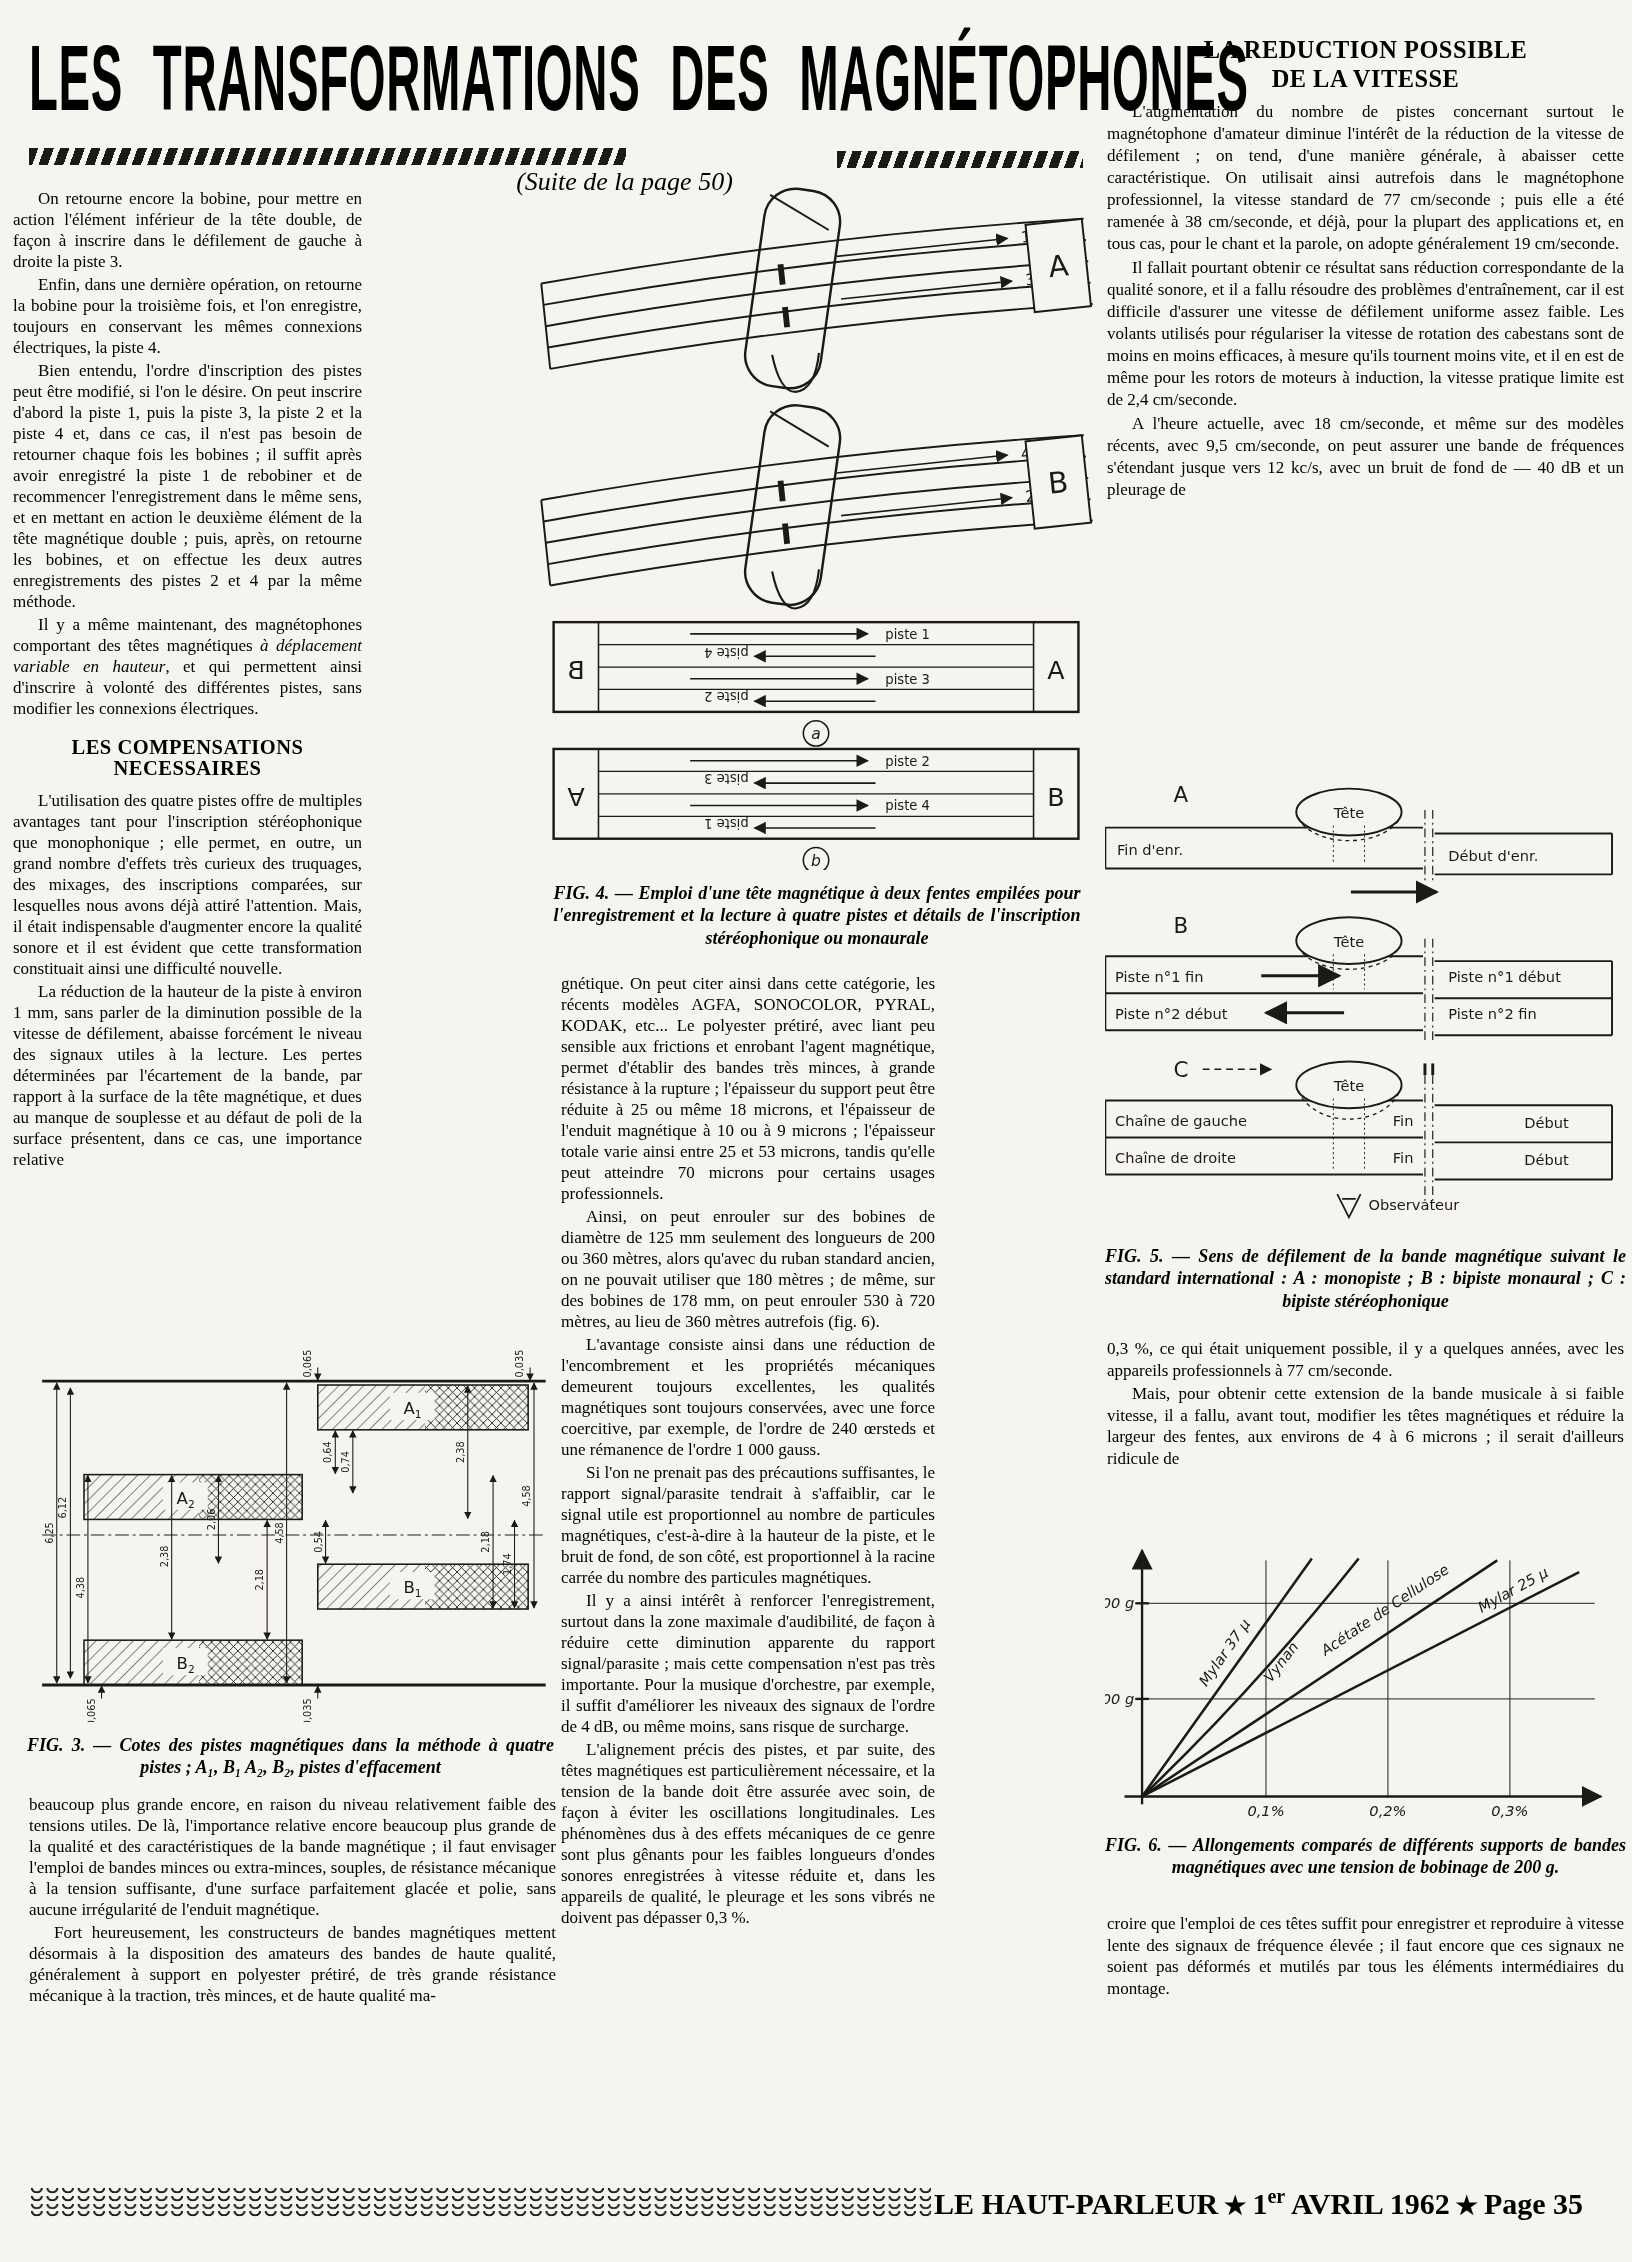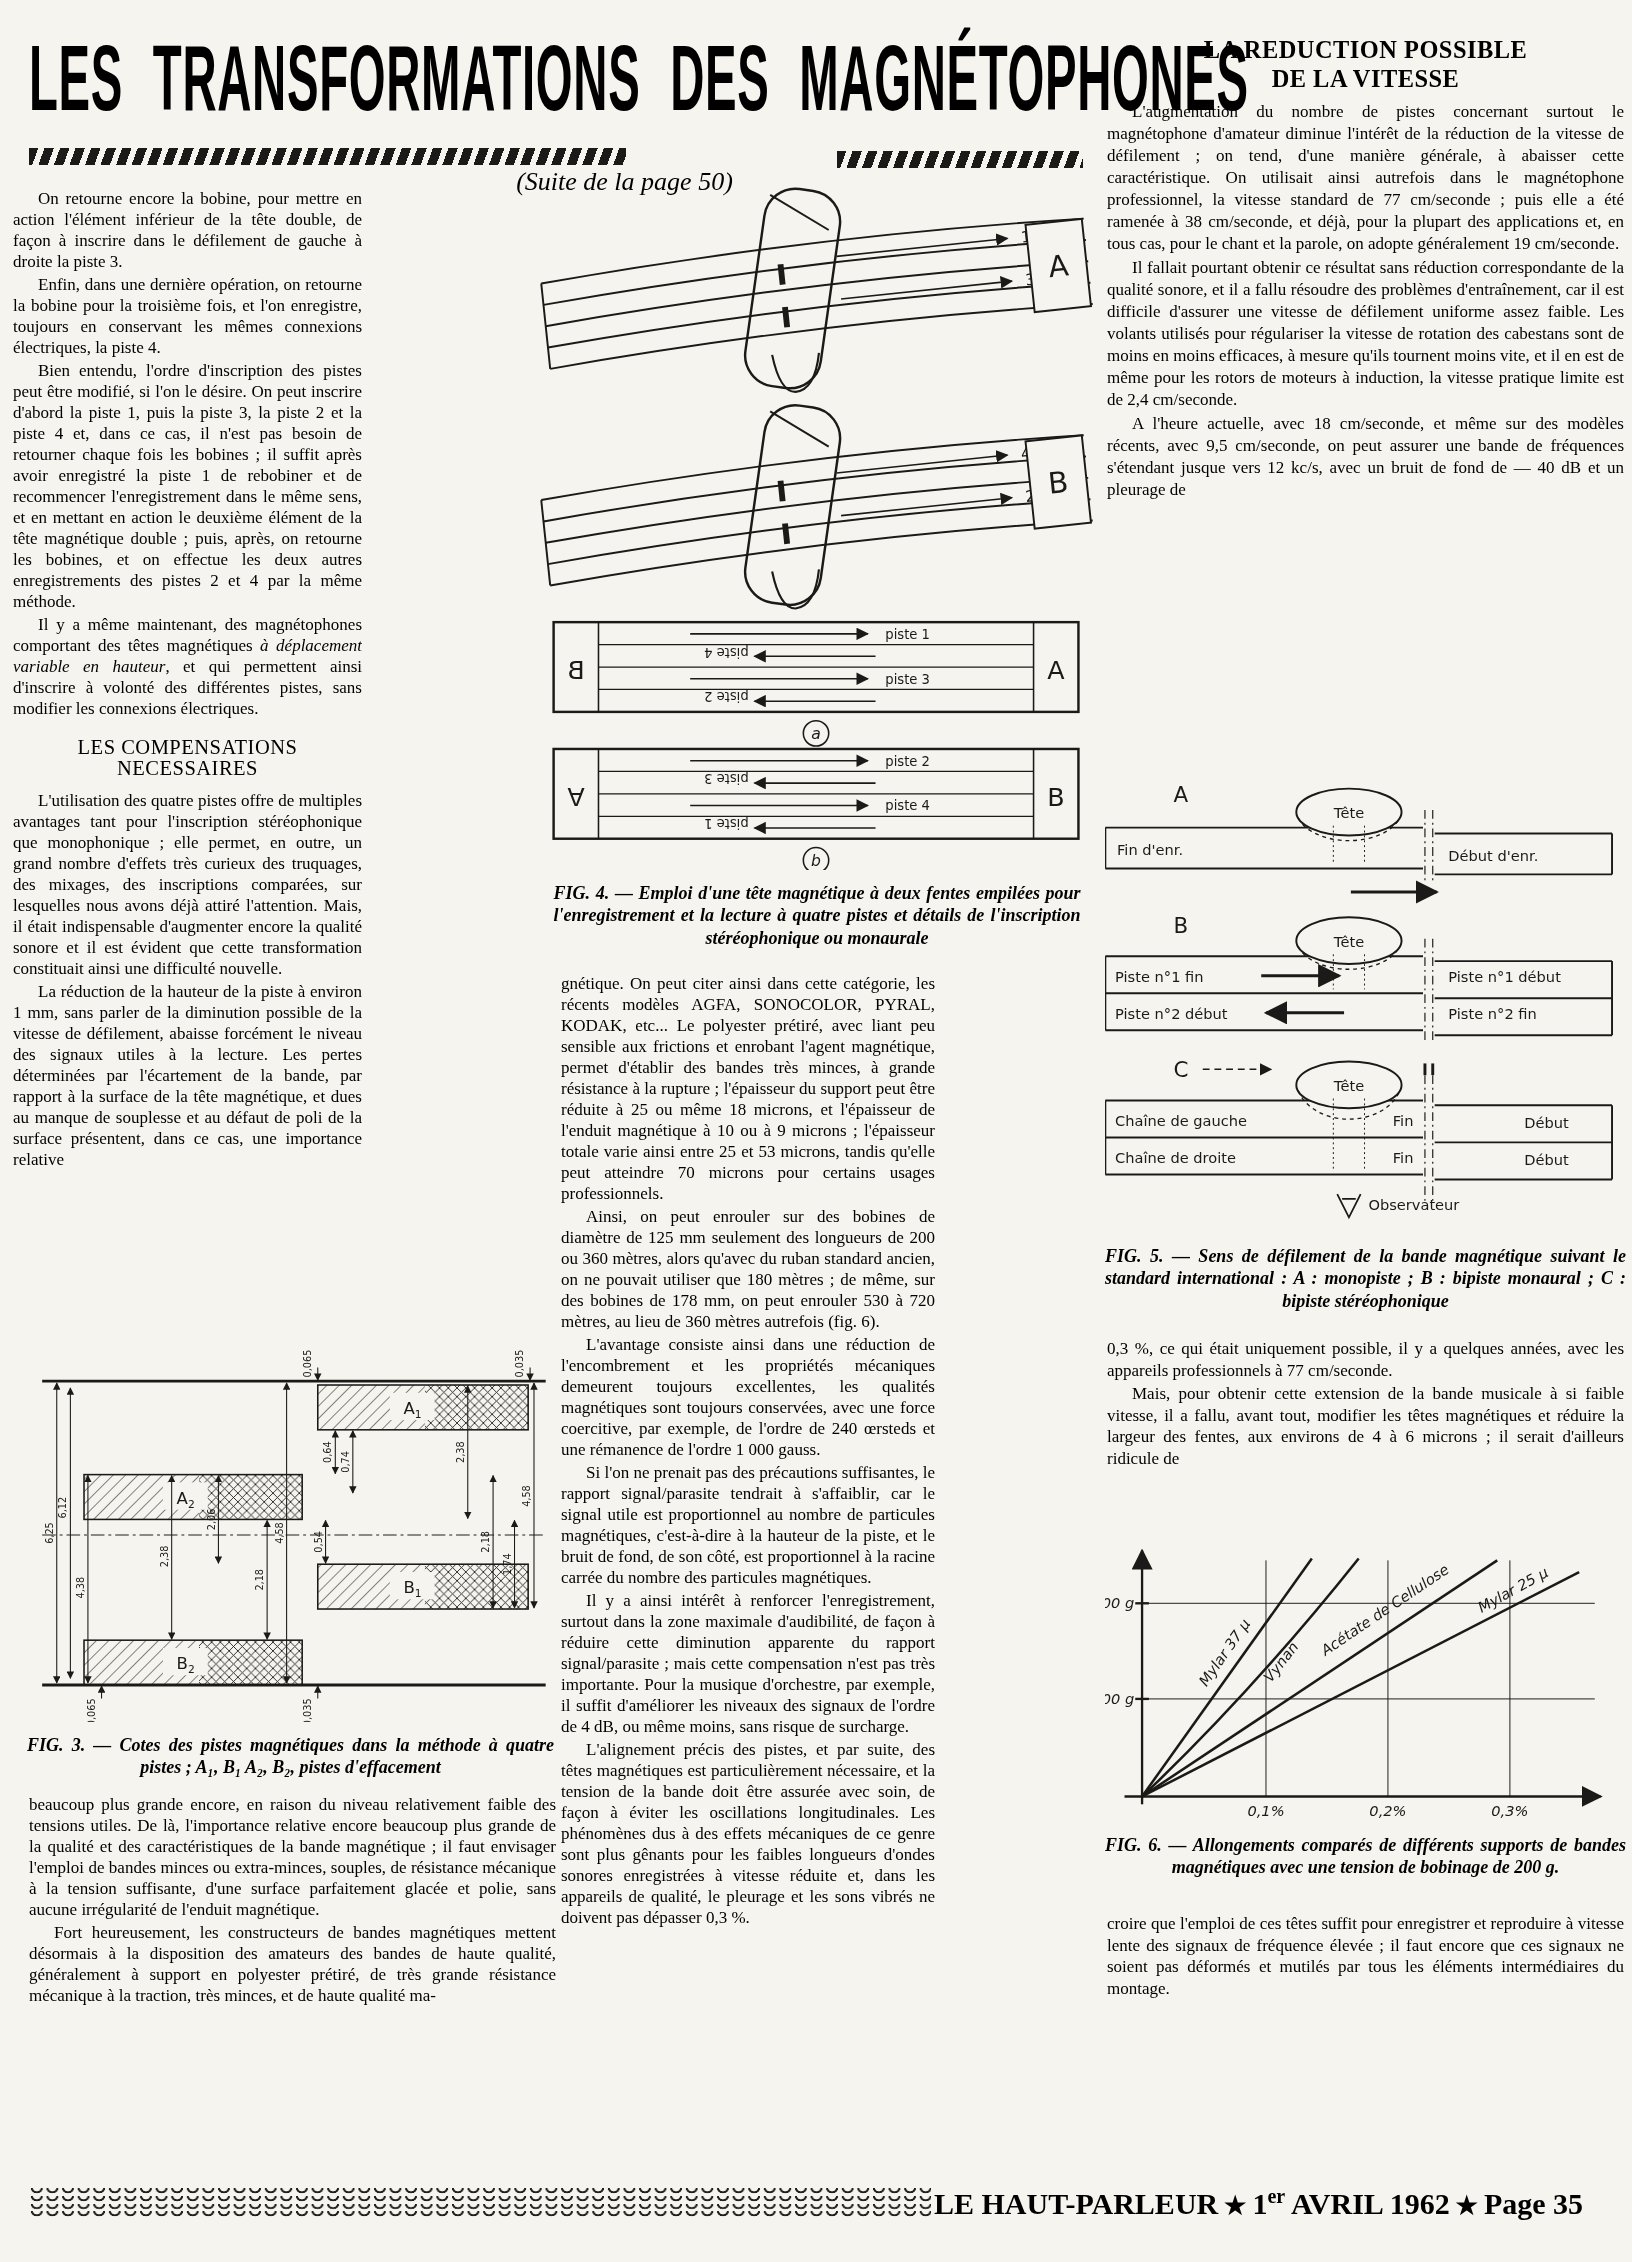--- a/index.html
+++ b/index.html
@@ -14,21 +14,21 @@
             font-style:italic;font-size:26px;margin-top:48px;}
   .bar{position:absolute;height:16.6px;
        background:repeating-linear-gradient(110deg,#1b1a18 0 8.8px,rgba(0,0,0,0) 8.8px 14.6px);}
   #bar-left{left:29px;top:148px;width:597px;}
   #bar-right{left:837px;top:151px;width:246px;}
 
   
   .col{position:absolute;font-size:17px;line-height:21px;text-align:justify;overflow:hidden;}
   .col p{margin:0 0 2px 0;text-indent:25px;}
   .col p.noind{text-indent:0;}
-  .subhead{font-weight:normal;text-align:center;font-size:20.5px;text-indent:0 !important;
+  .subhead{font-weight:bold;text-align:center;font-size:20.5px;text-indent:0 !important;
            margin:17.6px 0 11.7px 0 !important;letter-spacing:0.5px;}
   #col3head{position:absolute;left:1107px;top:35px;width:517px;text-align:center;
             font-weight:bold;font-size:24.4px;line-height:29px;letter-spacing:0.5px;}
 
   
   .figure{position:absolute;}
   .cap{font-style:italic;font-weight:bold;font-size:18px;line-height:22.4px;
        text-align:justify;text-align-last:center;margin-top:7.8px;}
   svg .ln{stroke:#1b1a18;fill:none;}
   svg .f{fill:#f6f4ee;}

